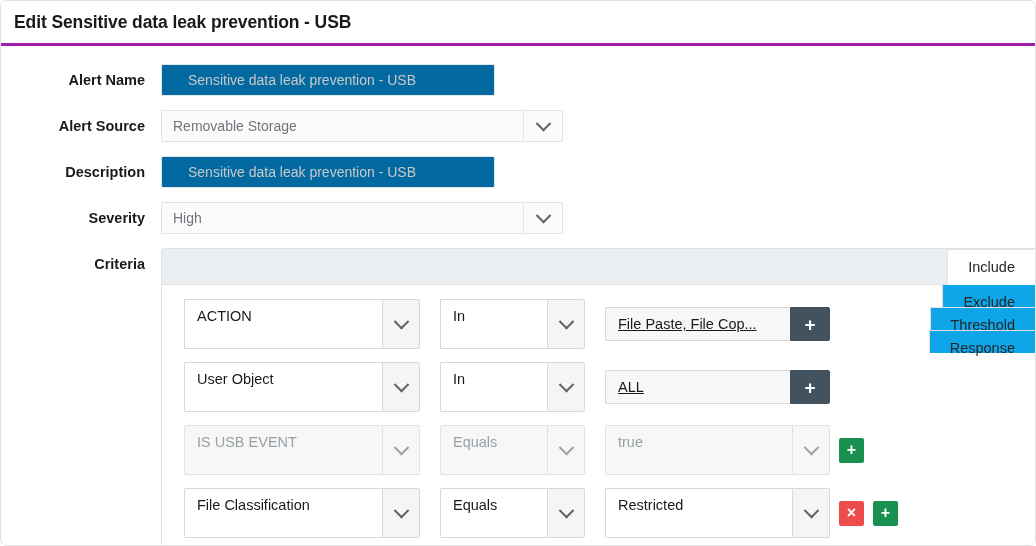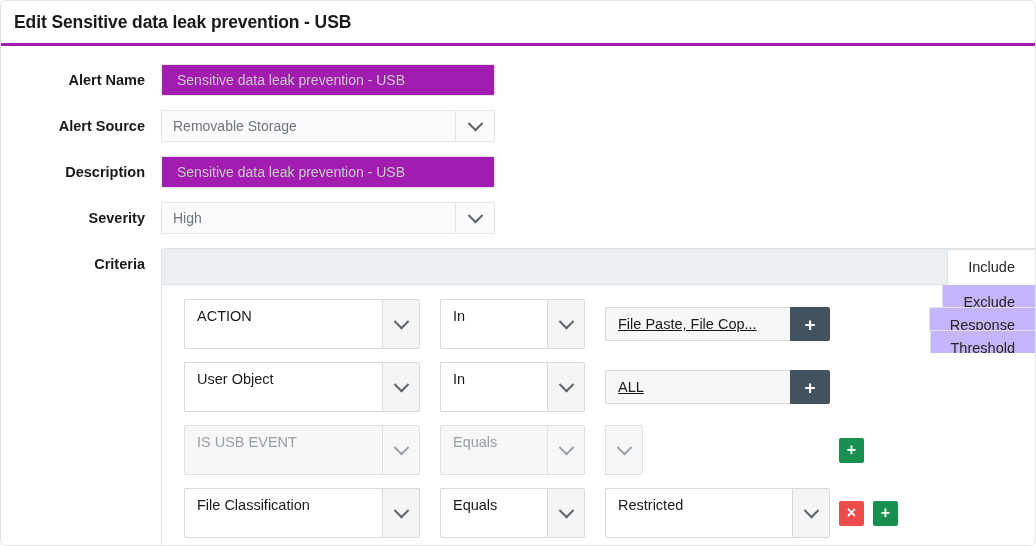--- a/index.html
+++ b/index.html
@@ -61,34 +61,34 @@
     color: #1a1a1a;
     line-height: 32px;
   }
 
   
   .text-input {
     width: 334px;
     height: 32px;
     box-sizing: border-box;
     border: 1px solid #e4e4e4;
-    background: #a21caf;
+    background: #0369a1;
     border-radius: 2px;
     font-size: 14px;
     color: #c9c9c9;
     line-height: 30px;
-    padding-left: 15px;
+    padding-left: 26px;
     overflow: hidden;
     white-space: nowrap;
   }
 
   
   .select {
     display: flex;
-    width: 334px;
+    width: 402px;
     height: 32px;
     box-sizing: border-box;
   }
   .select .sel-value {
     flex: 1;
     border: 1px solid #e4e4e4;
     border-right: none;
     background: #fbfbfb;
     border-radius: 2px 0 0 2px;
     font-size: 14px;
@@ -144,21 +144,21 @@
     box-sizing: border-box;
     align-items: flex-end;
     flex-direction: column;
   }
   .tab {
     height: 23px;
     line-height: 35px;
     padding: 0 20px;
     font-size: 14.5px;
     color: #262626;
-    background: #c4b5fd;
+    background: #0ea5e9;
     border-left: 1px solid #dfe2e4;
     border-right: 1px solid #dfe2e4;
     border-top: 1px solid #dfe2e4;
     margin-right: -1px;
     box-sizing: border-box;
     white-space: nowrap;
   }
   .tab.active {
     background: #ffffff;
     border-bottom: 1px solid #ffffff;
@@ -334,22 +334,22 @@
       </div>
     </div>
 
     <div class="criteria-row">
       <div class="form-label">Criteria</div>
       <div class="criteria-panel">
 
         <div class="tabbar">
           <div class="tab active">Include</div>
           <div class="tab">Exclude</div>
+          <div class="tab">Threshold</div>
           <div class="tab">Response</div>
-          <div class="tab">Threshold</div>
           <div class="tab-filler"></div>
         </div>
 
         <div class="rows-area">
 
           <div class="crit-row">
             <div class="csel w-field">
               <div class="v">ACTION</div>
               <div class="a">
                 <i class="chev"></i>
@@ -407,20 +407,21 @@
             </div>
             <div class="gap"></div>
             <div class="csel w-op disabled">
               <div class="v">Equals</div>
               <div class="a">
                 <i class="chev"></i>
               </div>
             </div>
             <div class="gap"></div>
             <div class="csel w-val disabled">
+              <div class="v">true</div>
               <div class="a">
                 <i class="chev"></i>
               </div>
             </div>
             <div class="btn-slot">
               <div class="sq-btn btn-green">
                 <span class="plus-glyph">+</span>
               </div>
             </div>
           </div>

